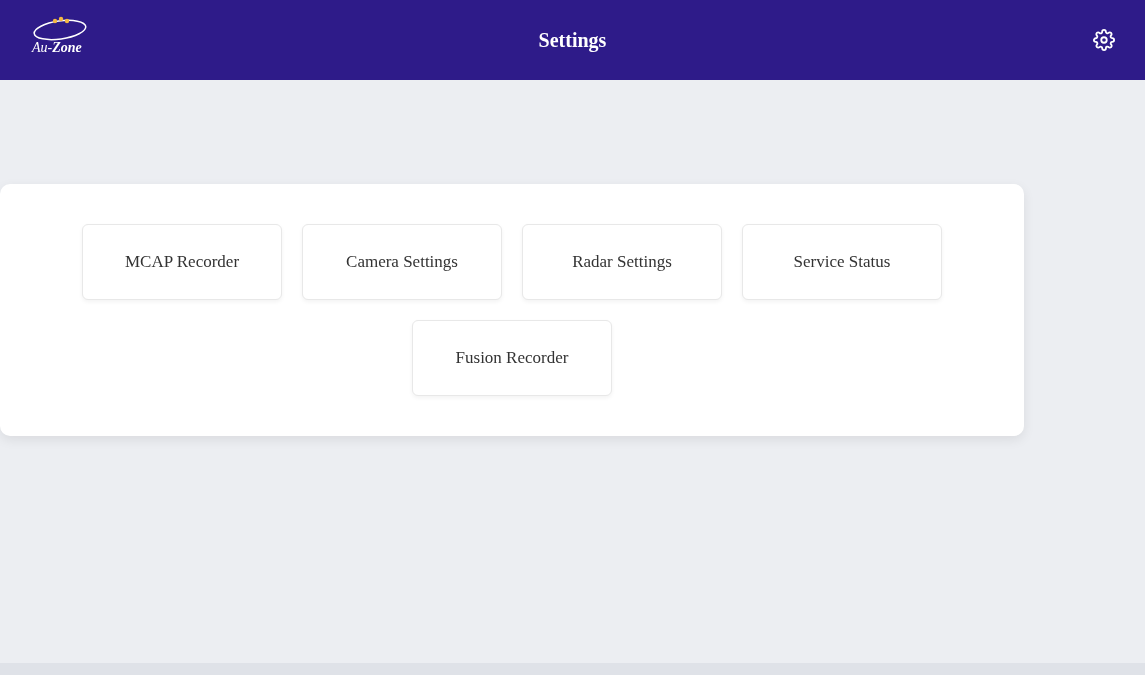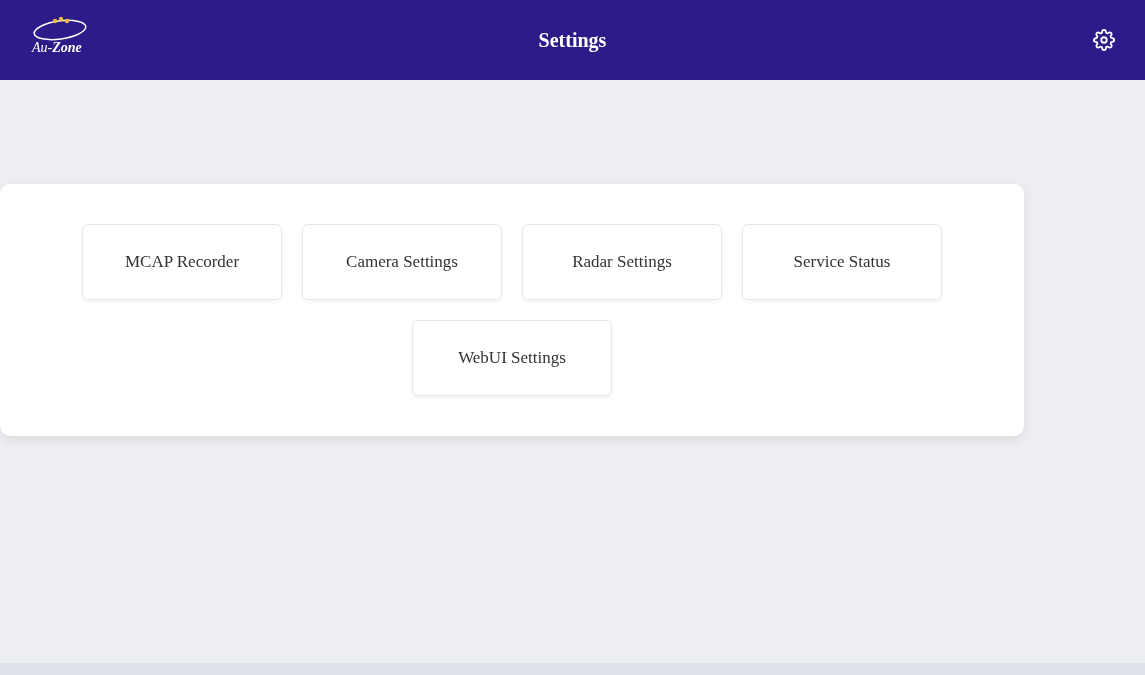--- a/index.html
+++ b/index.html
@@ -159,19 +159,19 @@
       <button class="settings-button">
         <span>Camera Settings</span>
       </button>
       <button class="settings-button">
         <span>Radar Settings</span>
       </button>
       <button class="settings-button">
         <span>Service Status</span>
       </button>
       <button class="settings-button">
-        <span>WebUI Settings</span>
+        <span>Fusion Recorder</span>
       </button>
     </div>
   </div>
 </div>
 
 <div class="footer-bar"></div>
 
 </body></html>

